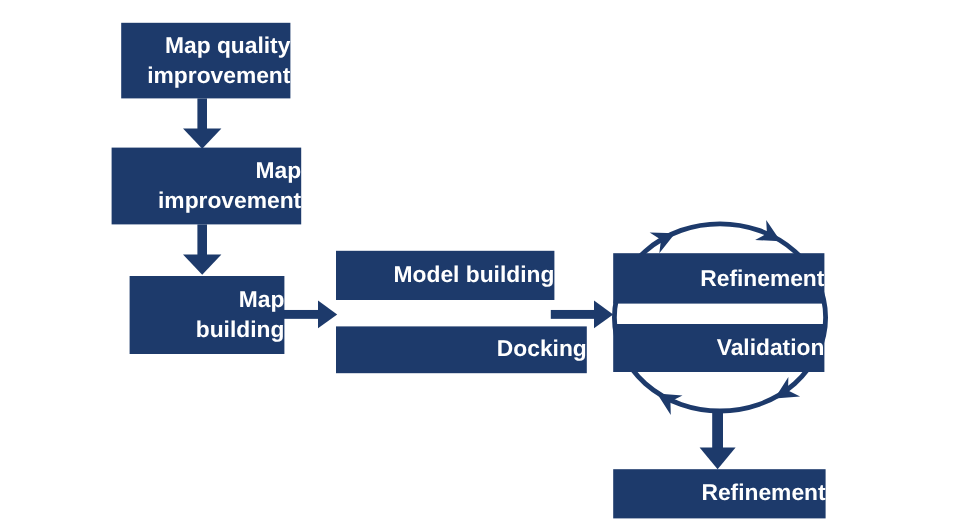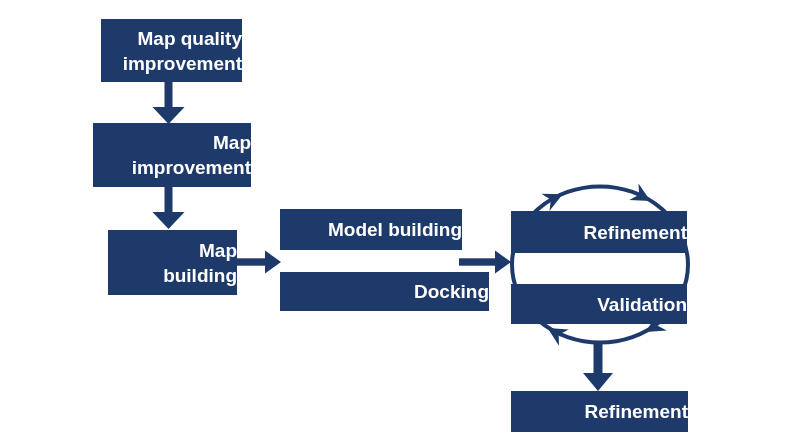--- a/index.html
+++ b/index.html
@@ -100,21 +100,21 @@
   </div>
 
   <div class="node" style="left:280px;top:272px;width:209px;height:39px">
     <span>Docking</span>
   </div>
 
   <div class="node" style="left:511px;top:211px;width:176px;height:42px">
     <span>Refinement</span>
   </div>
 
-  <div class="node" style="left:511px;top:284px;width:176px;height:40px">
+  <div class="node" style="left:511px;top:270px;width:176px;height:40px">
     <span>Validation</span>
   </div>
 
   <div class="node" style="left:511px;top:391px;width:177px;height:41px">
     <span>Refinement</span>
   </div>
 
 </div>
 
 </body></html>

